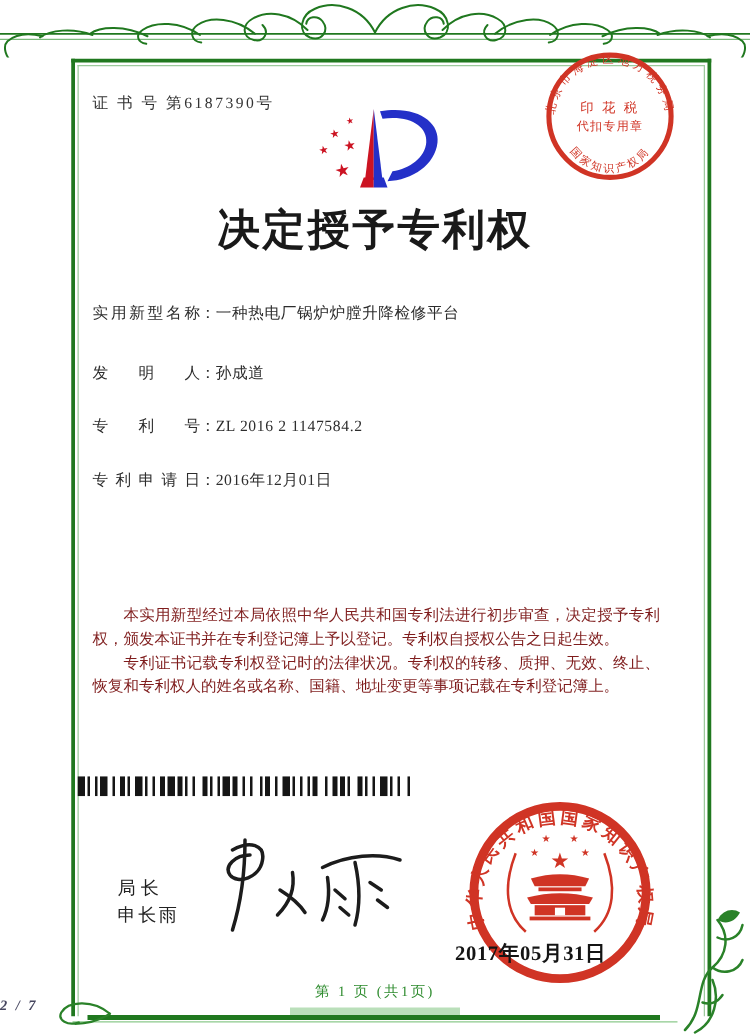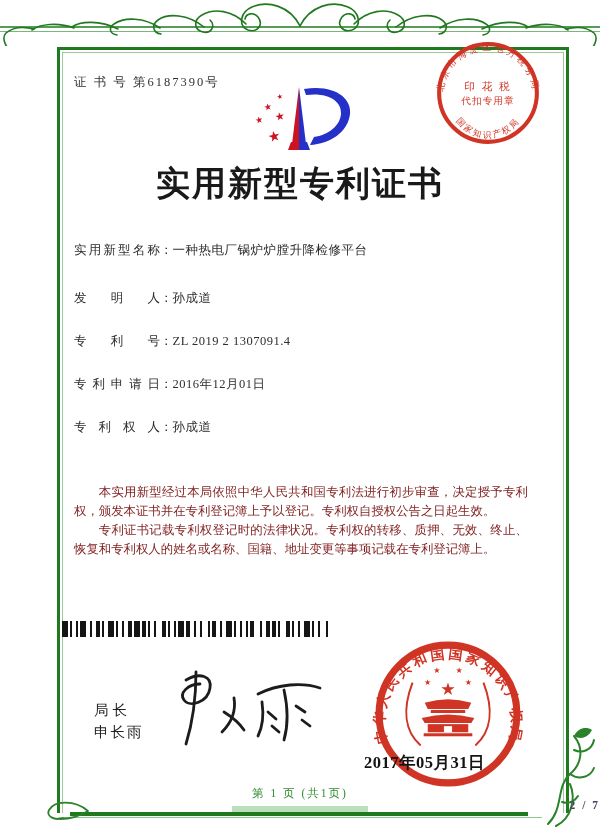--- a/index.html
+++ b/index.html
@@ -48,22 +48,22 @@
   .signature{left:156px;top:666px;width:180px;height:88px;}
 
   
   .office-seal{left:372px;top:638px;width:152px;height:152px;}
   .grant-date{left:364px;top:752px;font-size:16.5px;font-weight:600;color:#141414;
               letter-spacing:0.5px;z-index:5;}
 
   
   .footer-info{left:0;right:0;top:786px;text-align:center;font-size:11.5px;
                color:#2f8c2f;letter-spacing:2px;}
-  .footer-frac{left:0;right:0;top:799px;text-align:right;font-size:11.5px;font-weight:bold;
-               color:#474760;letter-spacing:2px;z-index:3;}
+  .footer-frac{left:0;right:0;top:799px;text-align:left;font-size:11.5px;font-weight:bold;
+               color:#474760;letter-spacing:2px;z-index:3;font-style:italic;}
 </style>
 </head>
 <body>
 
 <div class="page">
 
   <svg class="abs topband" viewBox="0 0 600 46">
     <g stroke="#20781f" fill="none" stroke-width="1.6" stroke-linecap="round">
       <path d="M0,27 H600" stroke-width="1.4"></path>
       <path d="M0,31.5 H600" stroke="#7ab87a" stroke-width="1"></path>
@@ -110,36 +110,33 @@
     <text fill="#d03425" font-size="9" letter-spacing="3">
       <textPath href="#tx-top" startOffset="50%" text-anchor="middle">北京市海淀区地方税务局</textPath>
     </text>
     <text fill="#d03425" font-size="8.5" letter-spacing="2">
       <textPath href="#tx-bot" startOffset="50%" text-anchor="middle">国家知识产权局</textPath>
     </text>
     <text x="55" y="52" text-anchor="middle" fill="#d03425" font-size="10.5" letter-spacing="2">印 花 税</text>
     <text x="55" y="66" text-anchor="middle" fill="#d03425" font-size="9.5" letter-spacing="1">代扣专用章</text>
   </svg>
 
-  <div class="abs title">实用新型专利证书</div>
+  <div class="abs title">决定授予专利权</div>
 
   <div class="abs field row0">
     <span class="f-label">实用新型名称</span><span class="f-sep">：</span><span class="f-value">一种热电厂锅炉炉膛升降检修平台</span>
   </div>
   <div class="abs field row1">
     <span class="f-label">发明人</span><span class="f-sep">：</span><span class="f-value">孙成道</span>
   </div>
   <div class="abs field row2">
-    <span class="f-label">专利号</span><span class="f-sep">：</span><span class="f-value">ZL 2019 2 1307091.4</span>
+    <span class="f-label">专利号</span><span class="f-sep">：</span><span class="f-value">ZL 2016 2 1147584.2</span>
   </div>
   <div class="abs field row3">
     <span class="f-label">专利申请日</span><span class="f-sep">：</span><span class="f-value">2016年12月01日</span>
-  </div>
-  <div class="abs field row4">
-    <span class="f-label">专利权人</span><span class="f-sep">：</span><span class="f-value">孙成道</span>
   </div>
 
   <div class="abs paras">
     <p>本实用新型经过本局依照中华人民共和国专利法进行初步审查，决定授予专利权，颁发本证书并在专利登记簿上予以登记。专利权自授权公告之日起生效。</p>
     <p>专利证书记载专利权登记时的法律状况。专利权的转移、质押、无效、终止、恢复和专利权人的姓名或名称、国籍、地址变更等事项记载在专利登记簿上。</p>
   </div>
 
   <div class="abs barcode">
       <div style="width: 6px; background: rgb(21, 21, 21);"></div>
       <div style="width: 2px; background: transparent;"></div>

